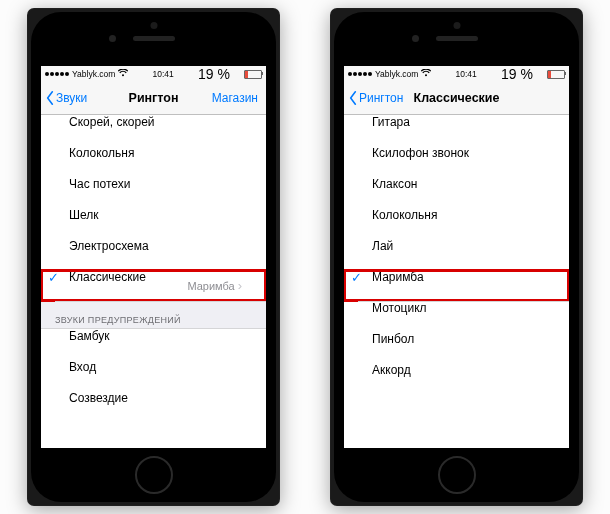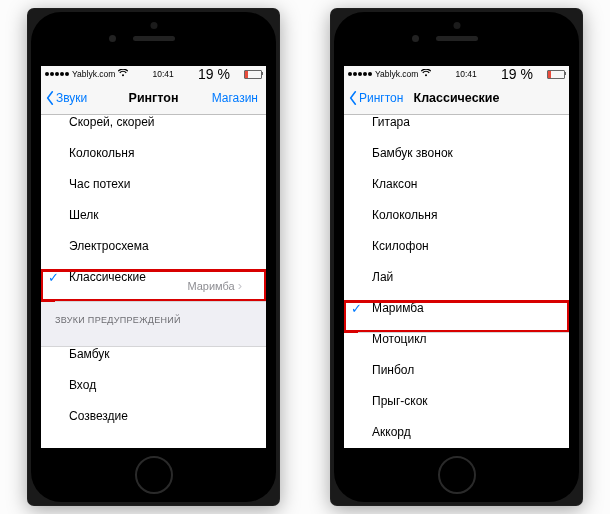--- a/index.html
+++ b/index.html
@@ -140,21 +140,21 @@
   .row .detail { margin-left:auto; color:#8e8e93; font-size:11px; display:flex; align-items:center; gap:3px;}
   .row .chev { color:#c7c7cc; font-size:13px; line-height:1;}
   .section-header {
     height: 24px;
     background:#efeff4;
     color:#6d6d72;
     font-size:9px;
     letter-spacing:0.3px;
     display:flex;
     align-items:flex-end;
-    padding:0 14px 21px;
+    padding:0 14px 3px;
     border-bottom:0.5px solid #d5d5d7;
   }
   .highlight {
     outline: 3px solid #d80000;
     outline-offset: -2px;
     position:relative;
     z-index:2;
   }
 </style>
 </head>
@@ -278,46 +278,40 @@
             </svg>
           <span>Рингтон</span>
         </div>
         <div class="nav-title">Классические</div>
       </div>
       <div class="list" id="right-list">
           <div class="row">
             <span>Гитара</span>
           </div>
           <div class="row">
-            <span>Бамбук звонок</span>
+            <span>Ксилофон звонок</span>
           </div>
           <div class="row">
             <span>Клаксон</span>
           </div>
           <div class="row">
             <span>Колокольня</span>
-          </div>
-          <div class="row">
-            <span>Ксилофон</span>
           </div>
           <div class="row">
             <span>Лай</span>
           </div>
           <div class="row highlight">
             <span class="check">✓</span>
             <span>Маримба</span>
           </div>
           <div class="row">
             <span>Мотоцикл</span>
           </div>
           <div class="row">
             <span>Пинбол</span>
-          </div>
-          <div class="row">
-            <span>Прыг-скок</span>
           </div>
           <div class="row">
             <span>Аккорд</span>
           </div>
         </div>
     </div>
   </div>
 </div>
 
 </body></html>

